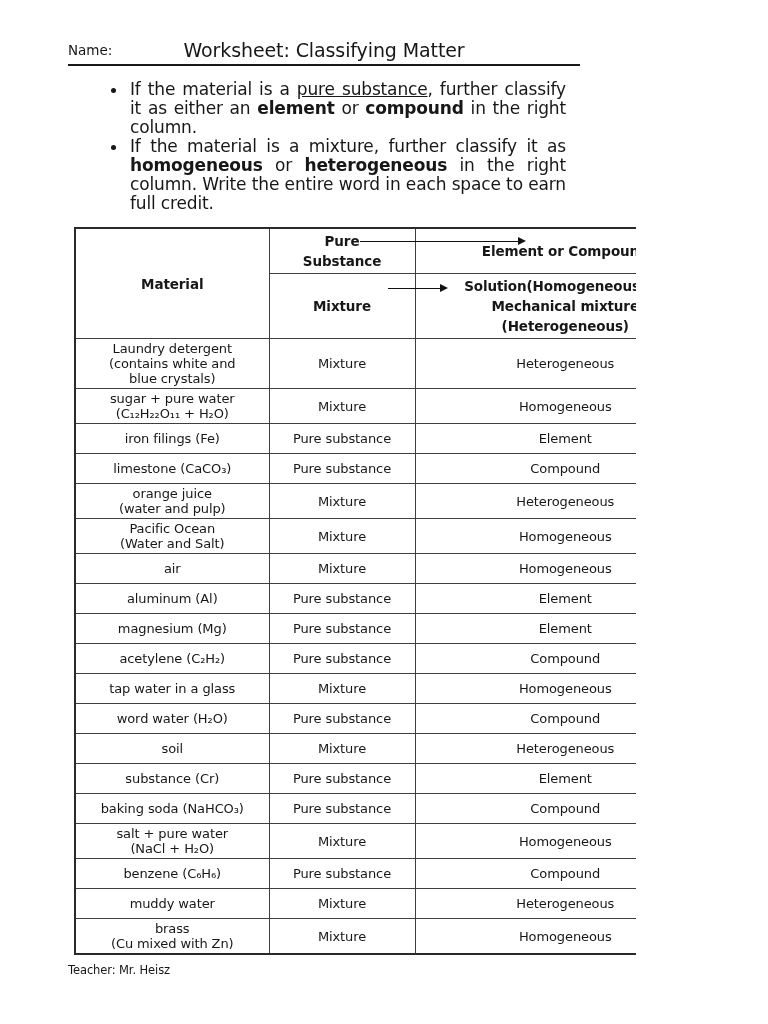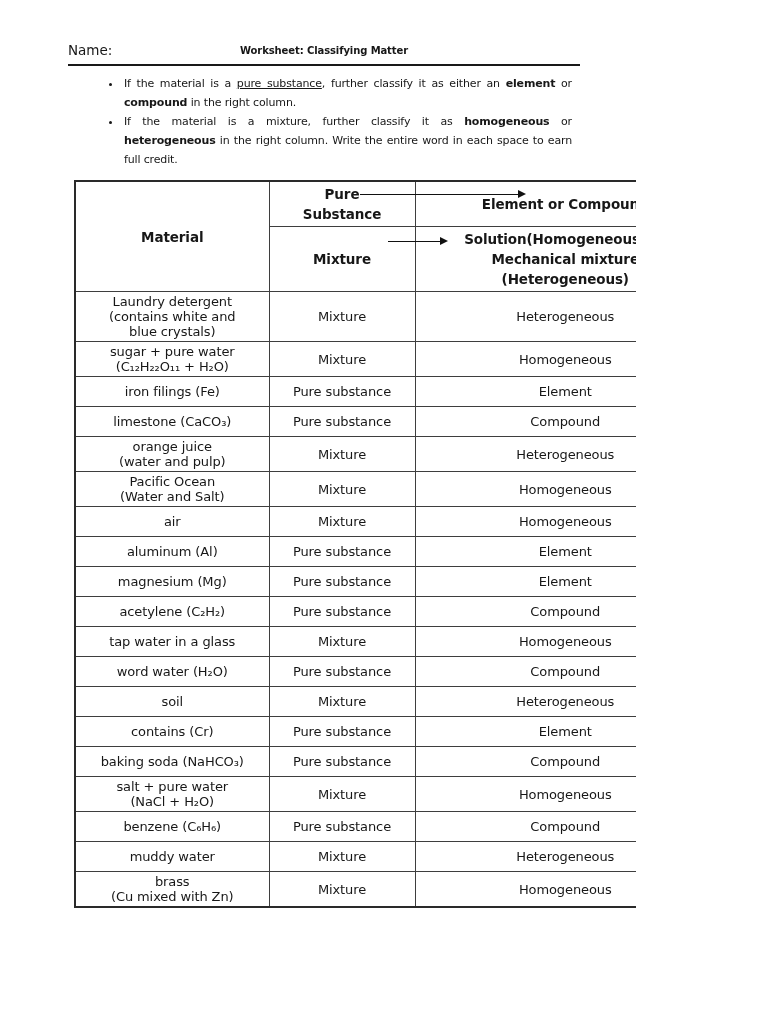--- a/index.html
+++ b/index.html
@@ -14,39 +14,39 @@
     color: #171717;
     overflow: hidden;
   }
 
   
   .hdr { position: relative; height: 21px; }
   .hdr .name-label { font-size: 13.5px; line-height: 21px; }
   .hdr .page-title {
     position: absolute; left: 0; right: 0; top: 0;
     text-align: center;
-    font-weight: bold;
-    font-size: 10px;
+    font-weight: normal;
+    font-size: 19px;
     line-height: 21px;
     letter-spacing: -0.1px;
   }
   .hdr-rule { border-bottom: 2.5px solid #191919; margin-top: 3px; }
 
   
   .intro {
     margin: 11px 0 0 0;
     font-size: 13.8px;
     line-height: 19px;
     text-align: justify;
     letter-spacing: -0.15px;
   }
   .bullets {
-    margin: 8px;
+    margin: 14px;
     padding-left: 46px;
-    font-size: 11px;
+    font-size: 17px;
     line-height: 19px;
     text-align: justify;
     letter-spacing: -0.15px;
   }
   .bullets li { padding-left: 2px; }
   .b { font-weight: bold; }
   .u { text-decoration: underline; }
 
   
   .tbl-wrap { position: relative; margin: 11px 0 0 6px; width: 641px; }
@@ -190,21 +190,21 @@
             <td>word water (H₂O)</td>
             <td>Pure substance</td>
             <td>Compound</td>
           </tr>
         <tr>
             <td>soil</td>
             <td>Mixture</td>
             <td>Heterogeneous</td>
           </tr>
         <tr>
-            <td>contains (Cr)</td>
+            <td>substance (Cr)</td>
             <td>Pure substance</td>
             <td>Element</td>
           </tr>
         <tr>
             <td>baking soda (NaHCO₃)</td>
             <td>Pure substance</td>
             <td>Compound</td>
           </tr>
         <tr>
             <td>salt + pure water
@@ -227,14 +227,15 @@
 (Cu mixed with Zn)</td>
             <td>Mixture</td>
             <td>Homogeneous</td>
           </tr>
       </tbody>
     </table>
     <div class="arrow arrow-1"></div>
     <div class="arrow arrow-2"></div>
   </div>
 
+  <div class="teacher">Teacher: Mr. Heisz</div>
 
 </div>
 
 </body></html>

